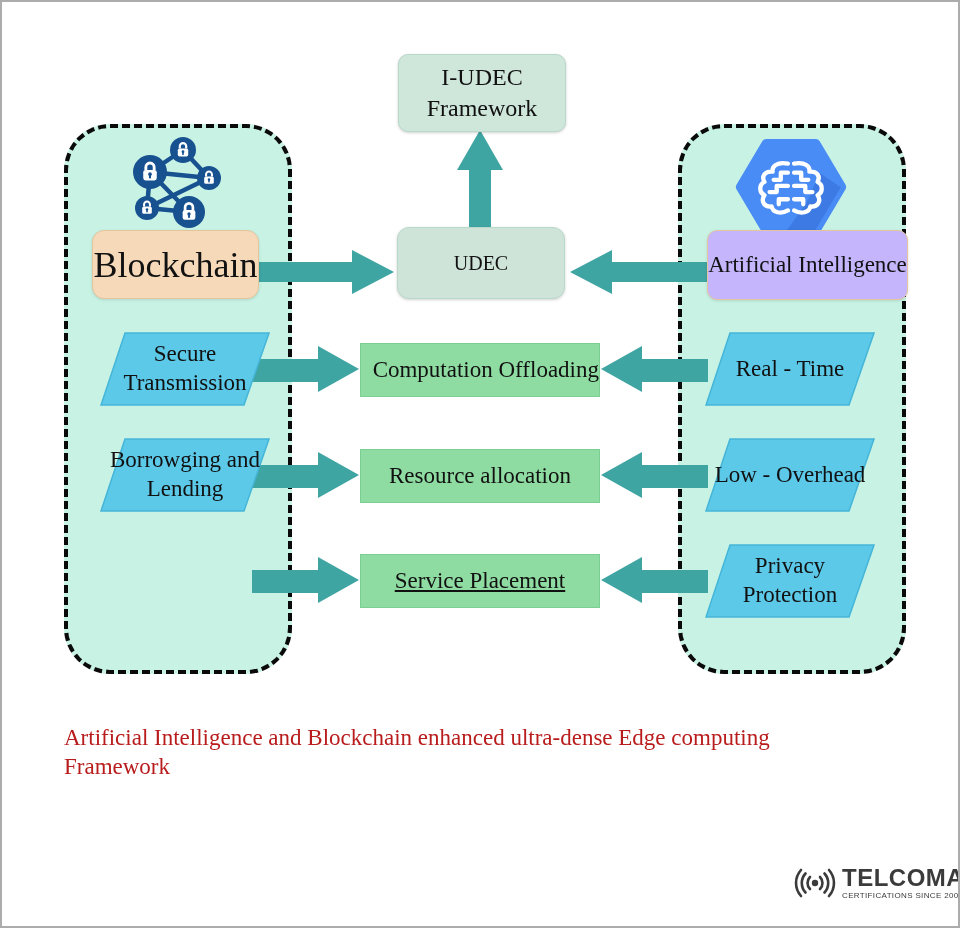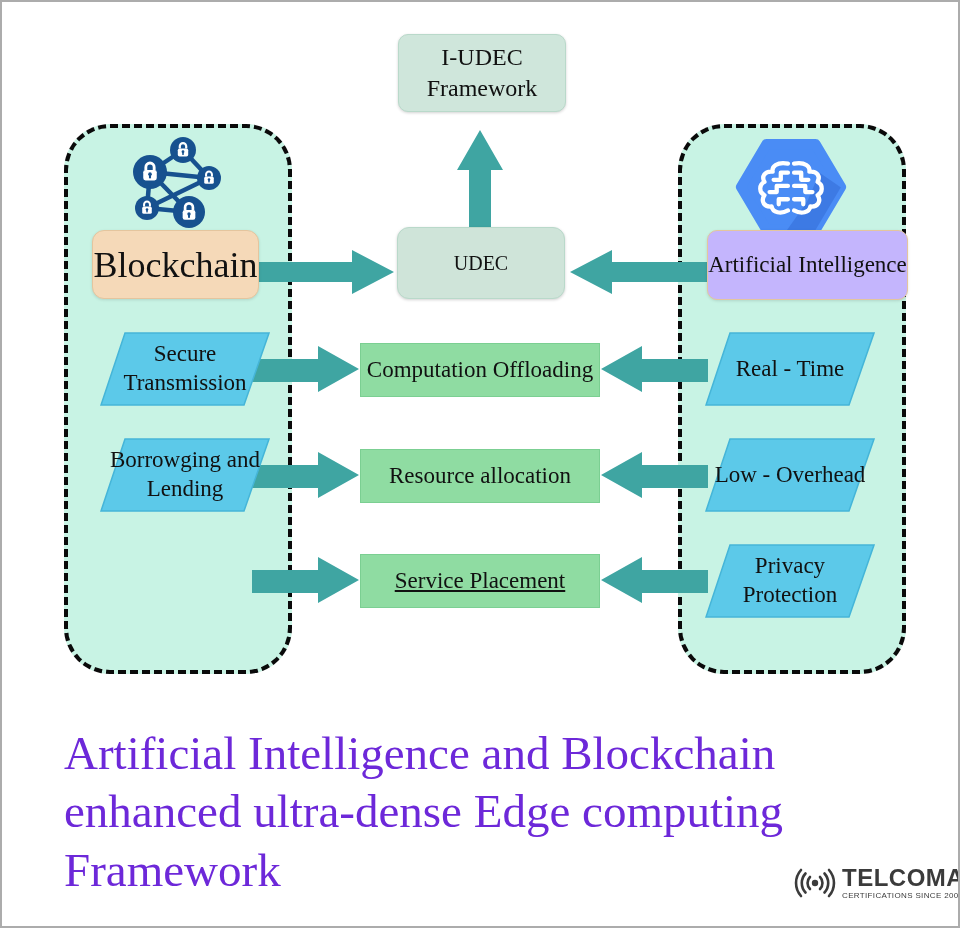--- a/index.html
+++ b/index.html
@@ -13,49 +13,49 @@
     background:#c8f3e4;border:4px dashed #0a0a0a;border-radius:46px;
     box-sizing:border-box;z-index:1;
   }
   #left-panel{left:62px;}
   #right-panel{left:676px;}
   #arrow-layer{position:absolute;left:0;top:0;z-index:2;pointer-events:none;}
   .box{
     position:absolute;display:flex;align-items:center;justify-content:center;
     text-align:center;z-index:3;box-sizing:border-box;
   }
-  #iudec-box{left:396px;top:32px;width:168px;height:78px;background:#cfe6db;
+  #iudec-box{left:396px;top:52px;width:168px;height:78px;background:#cfe6db;
     border:1px solid #b9d9ca;border-radius:10px;font-size:24px;line-height:1.3;
     box-shadow:0 1px 3px rgba(0,0,0,.18);}
   #udec-box{left:395px;top:225px;width:168px;height:72px;background:#cfe4d9;
     border:1px solid #b9d9ca;border-radius:12px;font-size:20px;
     box-shadow:0 1px 3px rgba(0,0,0,.18);}
   #blockchain-box{left:90px;top:228px;width:167px;height:69px;background:#f5d9b8;
     border:1px solid #e4c59e;border-radius:12px;font-size:36px;
     box-shadow:0 1px 3px rgba(0,0,0,.12);}
   #ai-box{left:705px;top:228px;width:201px;height:70px;background:#c4b5fd;
     border:1px solid #e4c59e;border-radius:10px;font-size:23px;line-height:1.25;
     box-shadow:0 1px 3px rgba(0,0,0,.12);}
   .green-box{left:358px;width:240px;height:54px;background:#8fdca2;
     border:1px solid #7bcf92;font-size:23px;}
-  #green-box-0{top:341px;} #green-box-1{top:447px;} #green-box-2{top:552px;text-decoration:underline;}
+  #green-box-0{top:341px;justify-content:flex-end;} #green-box-1{top:447px;} #green-box-2{top:552px;text-decoration:underline;}
   .pgram{position:absolute;width:170px;height:74px;z-index:3;}
   .pgram svg{position:absolute;left:0;top:0;}
   .pgram .lbl{position:absolute;inset:0;display:flex;align-items:center;
     justify-content:center;text-align:center;font-size:23px;line-height:1.25;}
   .pgram-l{left:98px;} .pgram-r{left:703px;text-decoration:underline;}
   .row-0{top:330px;} .row-1{top:436px;} .row-2{top:542px;}
   .icon{position:absolute;z-index:3;}
   #blockchain-icon{left:123px;top:132px;}
   #ai-icon{left:733px;top:136px;}
   #ai-icon-caption{position:absolute;left:762px;top:230px;z-index:3;
     font-family:"Liberation Sans",sans-serif;font-size:7px;color:#93b2c4;
     letter-spacing:.4px;}
-  #caption{position:absolute;left:62px;top:722px;width:784px;font-size:47px;
-    line-height:1.24;color:#6d28d9;z-index:3;}
+  #caption{position:absolute;left:62px;top:722px;width:784px;font-size:23px;
+    line-height:1.24;color:#b91c1c;z-index:3;}
   #logo{position:absolute;left:791px;top:862px;display:flex;align-items:center;
     gap:5px;color:#3b3b3b;font-family:"Liberation Sans",sans-serif;z-index:3;}
   #logo-name{font-size:24px;font-weight:bold;letter-spacing:0.5px;line-height:1;}
   #logo-tagline{font-size:8px;letter-spacing:0.35px;margin-top:1px;white-space:nowrap;}
 </style>
 </head>
 <body>
 
 <div id="canvas">
 

